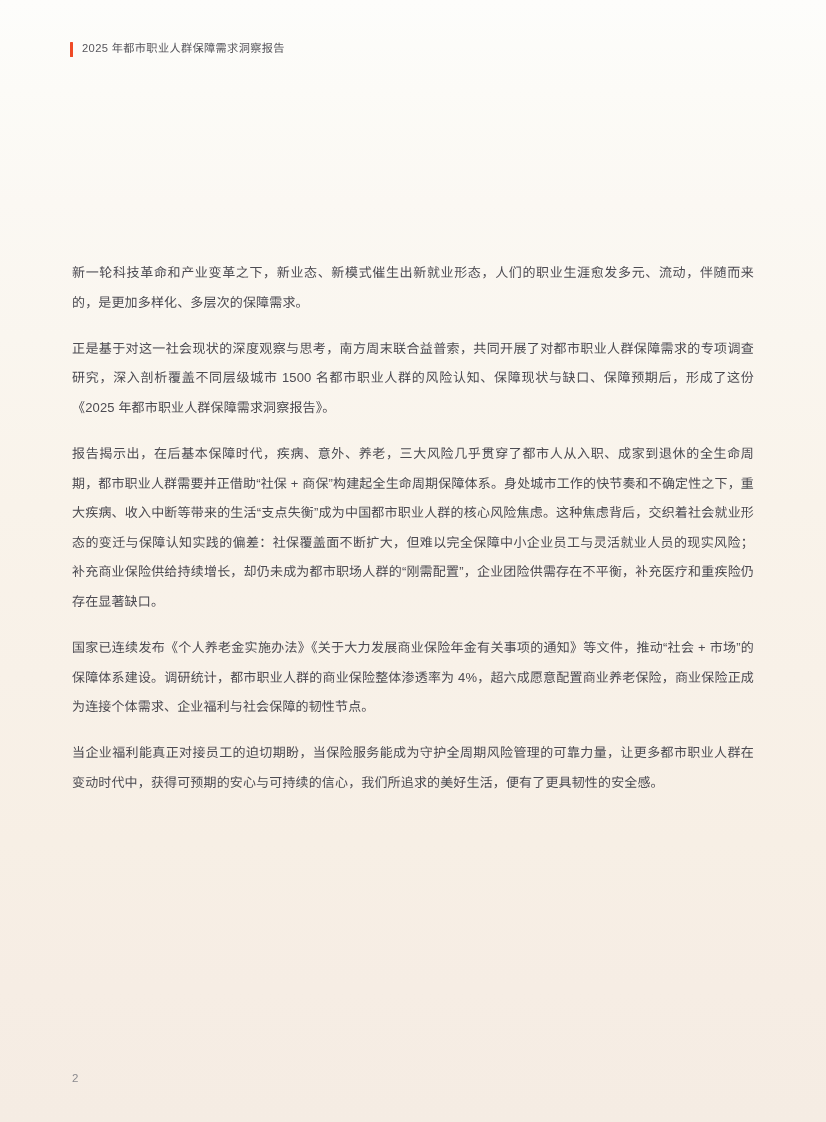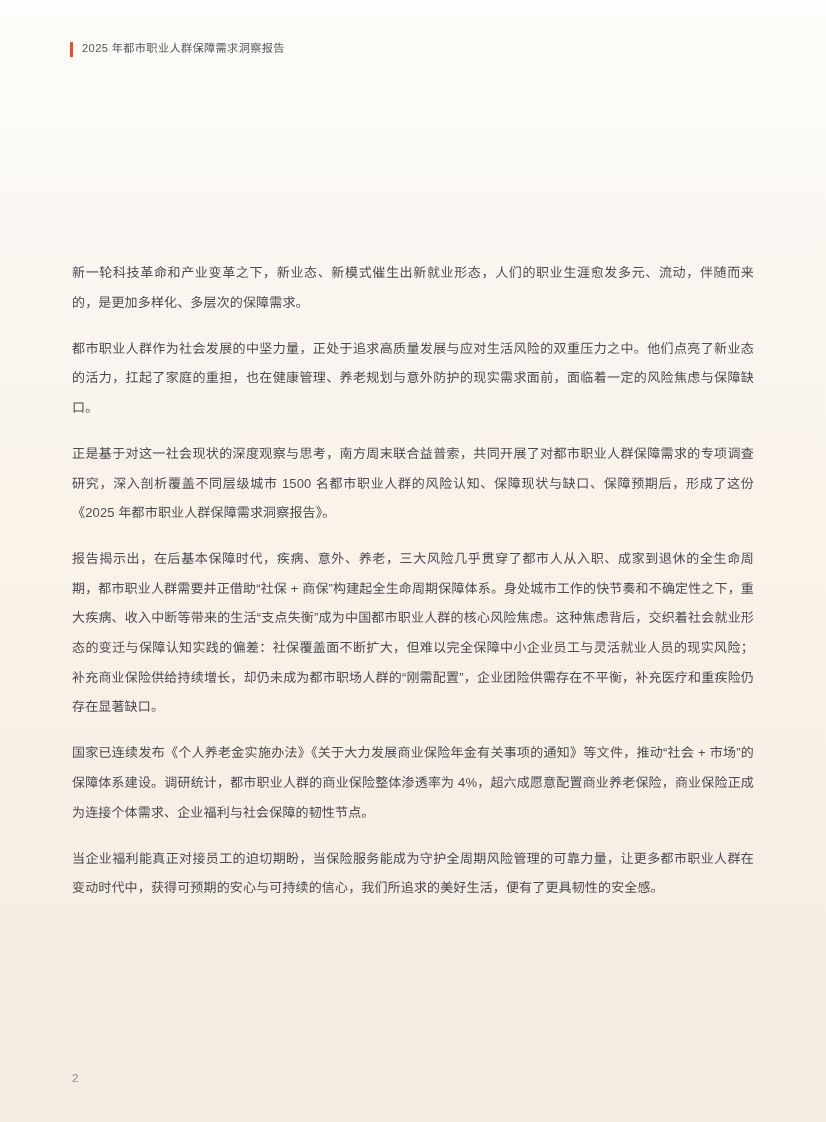--- a/index.html
+++ b/index.html
@@ -110,21 +110,20 @@
 <div class="page">
 
   <div class="running-header">
     <span class="header-accent-bar"></span>
     <span class="header-title">2025 年都市职业人群保障需求洞察报告</span>
   </div>
 
 
   <div class="body-copy">
     <p class="para">新一轮科技革命和产业变革之下，新业态、新模式催生出新就业形态，人们的职业生涯愈发多元、流动，伴随而来的，是更加多样化、多层次的保障需求。</p>
-    <p class="para">都市职业人群作为社会发展的中坚力量，正处于追求高质量发展与应对生活风险的双重压力之中。他们点亮了新业态的活力，扛起了家庭的重担，也在健康管理、养老规划与意外防护的现实需求面前，面临着一定的风险焦虑与保障缺口。</p>
     <p class="para">正是基于对这一社会现状的深度观察与思考，南方周末联合益普索，共同开展了对都市职业人群保障需求的专项调查研究，深入剖析覆盖不同层级城市 1500 名都市职业人群的风险认知、保障现状与缺口、保障预期后，形成了这份《2025 年都市职业人群保障需求洞察报告》。</p>
     <p class="para">报告揭示出，在后基本保障时代，疾病、意外、养老，三大风险几乎贯穿了都市人从入职、成家到退休的全生命周期，都市职业人群需要并正借助“社保 + 商保”构建起全生命周期保障体系。身处城市工作的快节奏和不确定性之下，重大疾病、收入中断等带来的生活“支点失衡”成为中国都市职业人群的核心风险焦虑。这种焦虑背后，交织着社会就业形态的变迁与保障认知实践的偏差：社保覆盖面不断扩大，但难以完全保障中小企业员工与灵活就业人员的现实风险；补充商业保险供给持续增长，却仍未成为都市职场人群的“刚需配置”，企业团险供需存在不平衡，补充医疗和重疾险仍存在显著缺口。</p>
     <p class="para">国家已连续发布《个人养老金实施办法》《关于大力发展商业保险年金有关事项的通知》等文件，推动“社会 + 市场”的保障体系建设。调研统计，都市职业人群的商业保险整体渗透率为 4%，超六成愿意配置商业养老保险，商业保险正成为连接个体需求、企业福利与社会保障的韧性节点。</p>
     <p class="para">当企业福利能真正对接员工的迫切期盼，当保险服务能成为守护全周期风险管理的可靠力量，让更多都市职业人群在变动时代中，获得可预期的安心与可持续的信心，我们所追求的美好生活，便有了更具韧性的安全感。</p>
   </div>
 
   <div class="page-number">2</div>
 
 </div>
 

